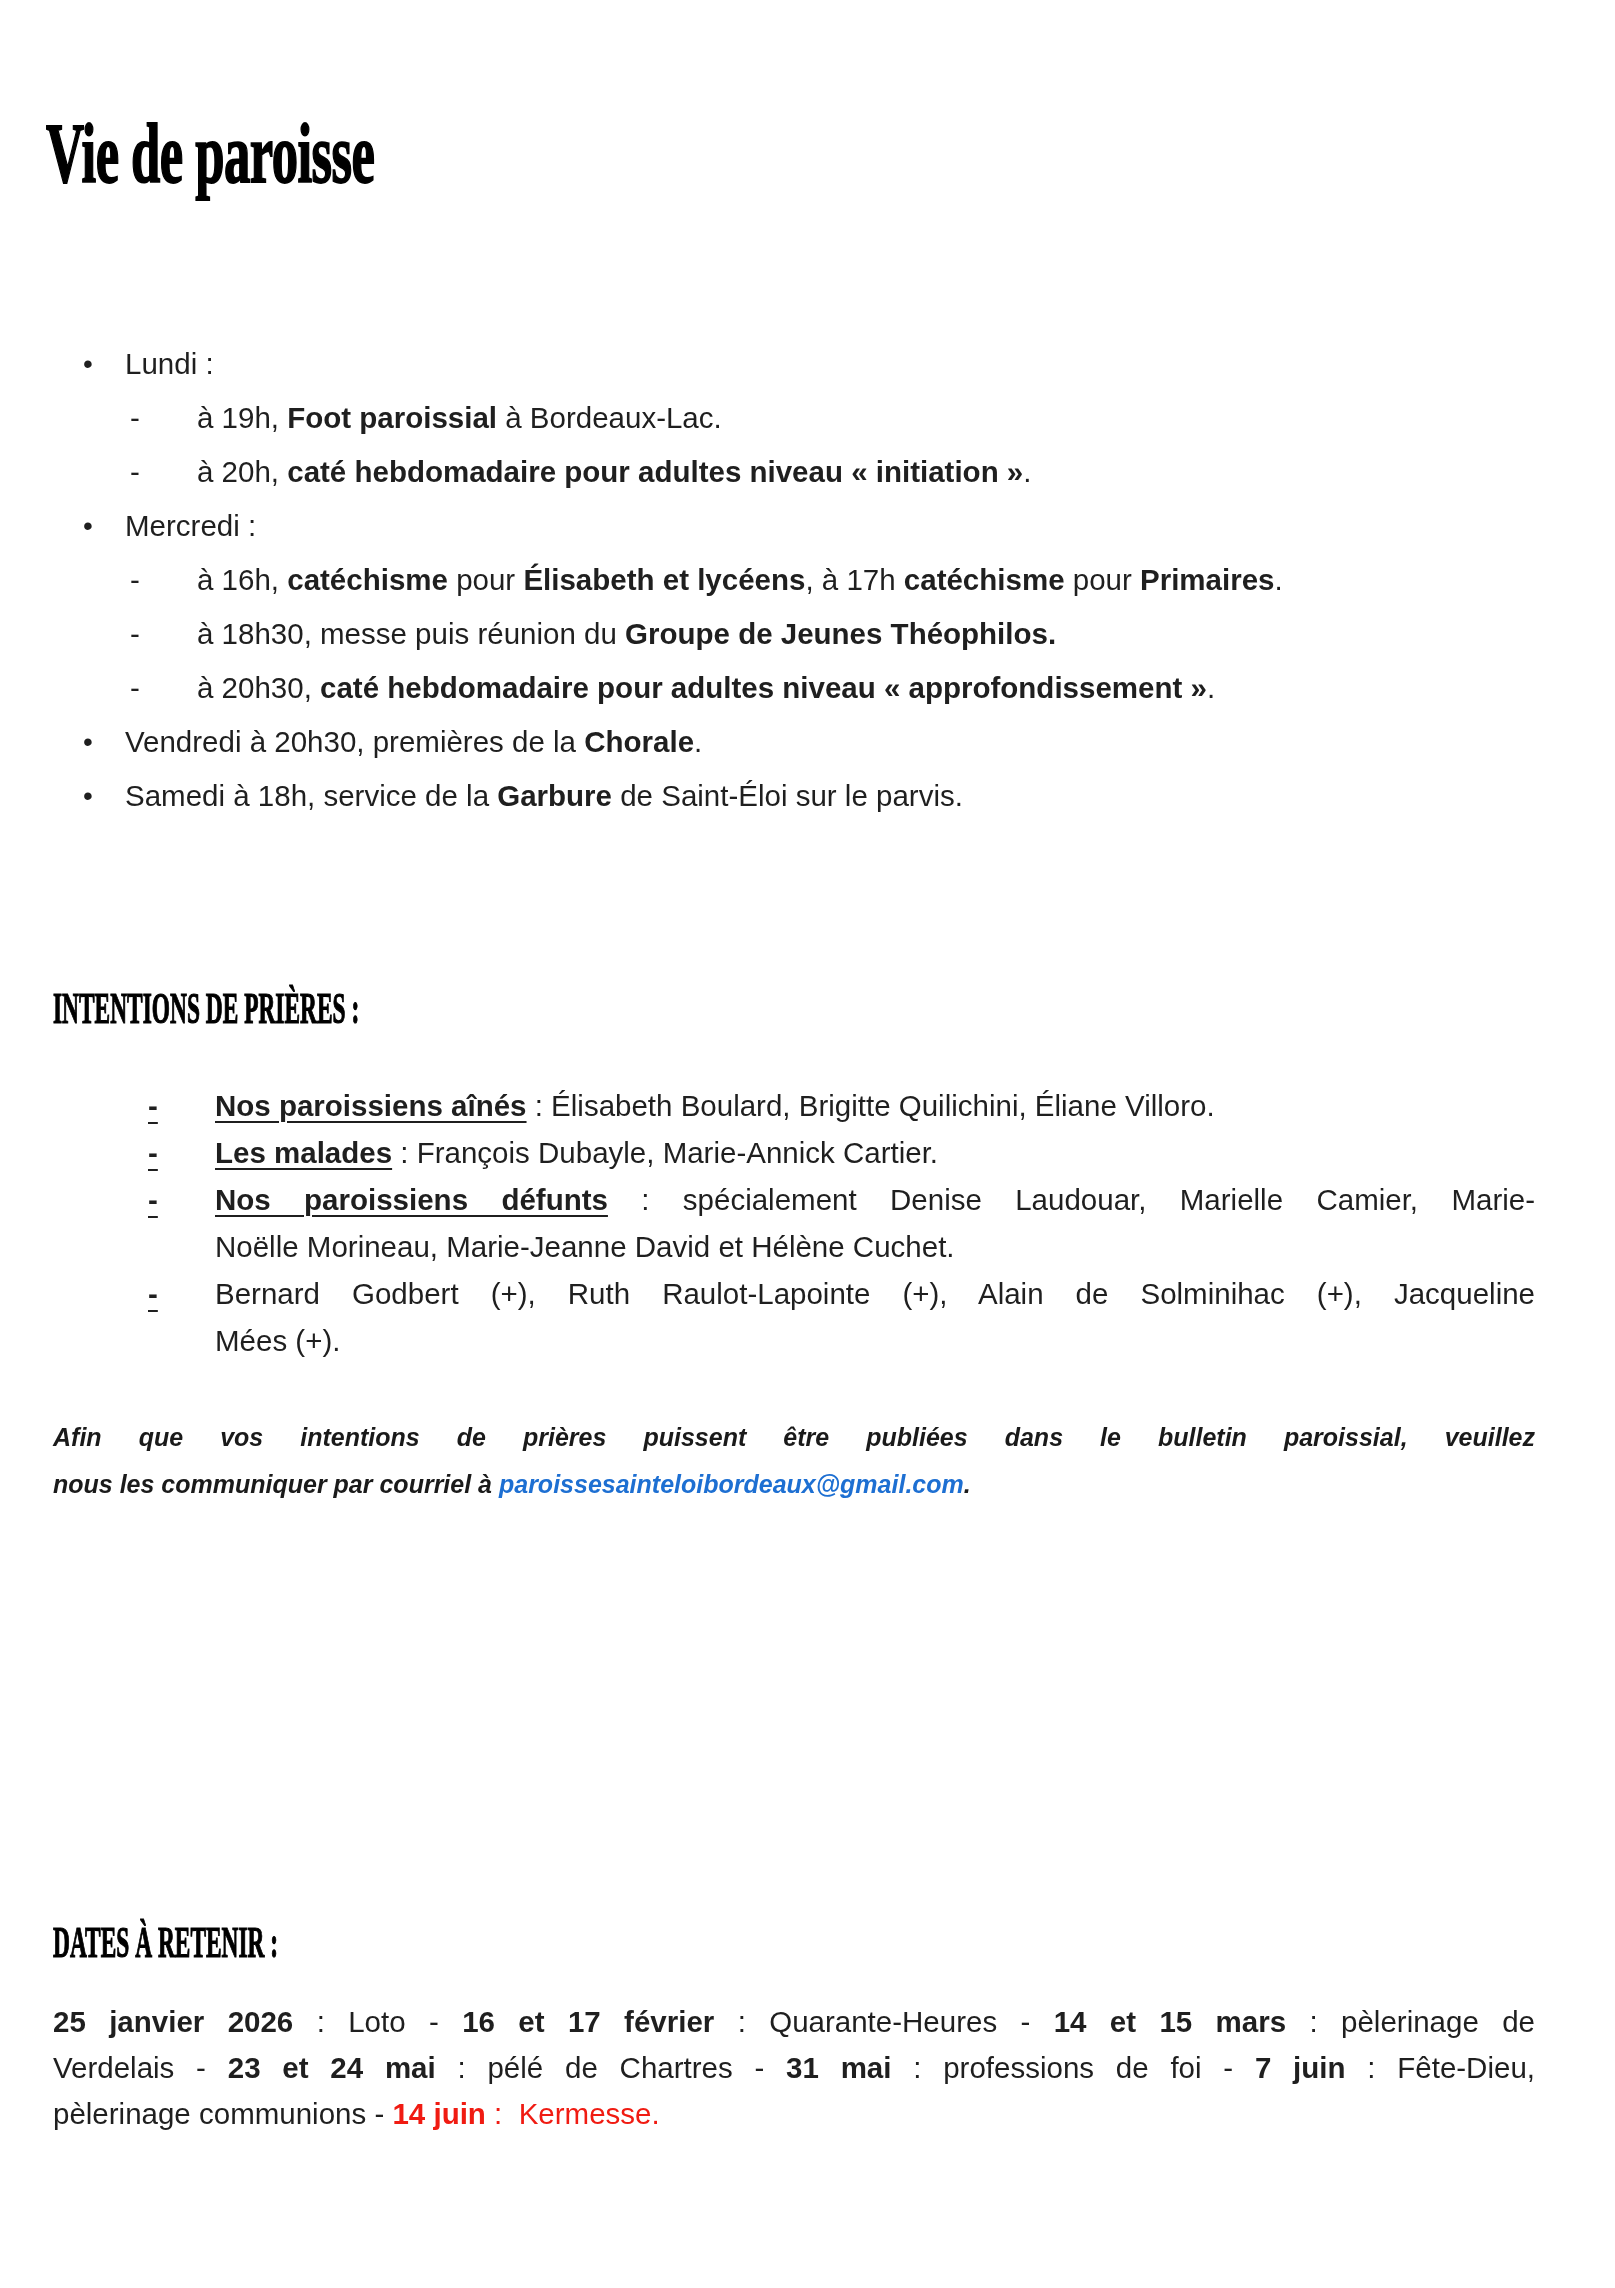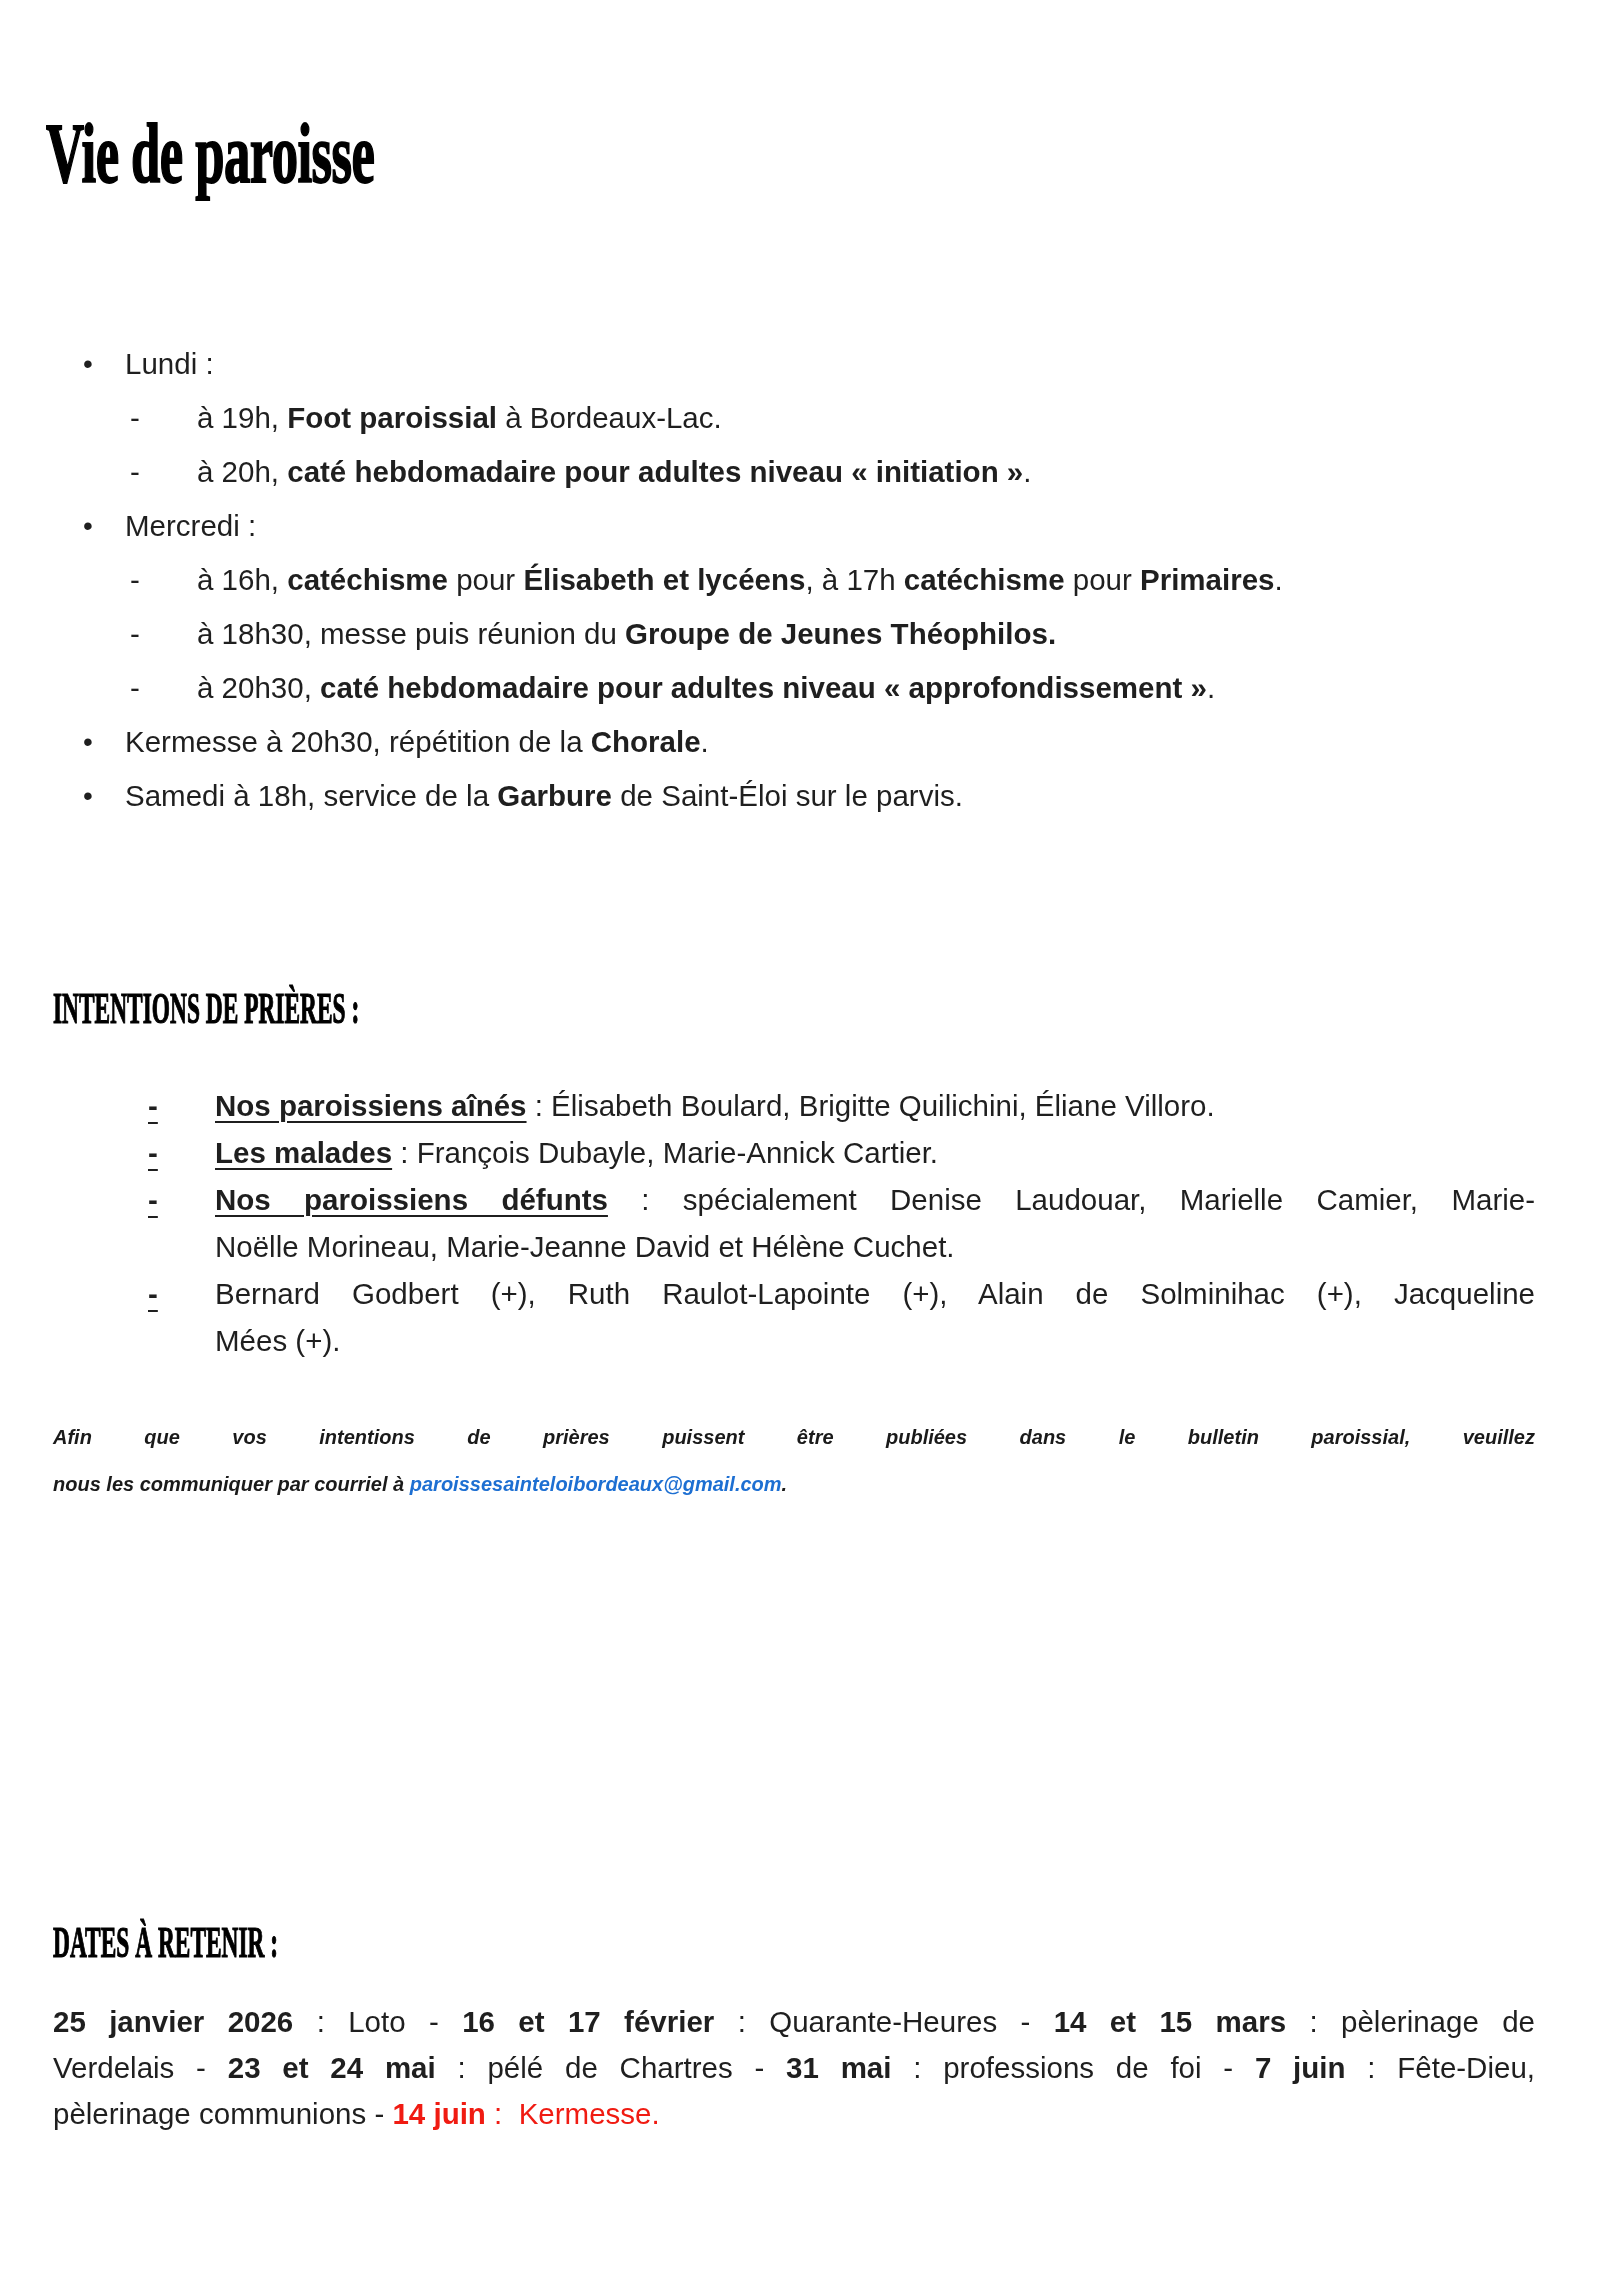--- a/index.html
+++ b/index.html
@@ -30,21 +30,21 @@
   .srow.lvl2{padding-left:144px;}
   .srow.lvl2 .mark{left:77px;}
 
   .intentions{position:absolute;left:53px;top:1082px;width:1482px;font-size:29.5px;}
   .irow{position:relative;line-height:47px;padding-left:162px;text-align:left;}
   .imark{
     position:absolute;left:95px;top:0;font-weight:bold;
     text-decoration:underline;text-decoration-thickness:2.3px;text-underline-offset:5.5px;
   }
   .note{
-    position:absolute;left:53px;top:1414px;width:1482px;font-size:20px;
+    position:absolute;left:53px;top:1414px;width:1482px;font-size:25px;
     font-weight:bold;font-style:italic;color:#1a1a1a;
   }
   .nrow{line-height:47px;}
   .dates{position:absolute;left:53px;top:1999px;width:1482px;font-size:29.5px;}
   .drow{line-height:46px;}
 
   .stretch{text-align:justify;text-align-last:justify;}
   .seg.b{font-weight:bold;}
   .seg.u{text-decoration:underline;text-decoration-thickness:2.3px;text-underline-offset:4.6px;}
   .seg.c-red{color:#f01b12;}
@@ -57,21 +57,21 @@
   <h1 class="title">Vie de paroisse</h1>
 
   <div class="schedule">
       <div class="srow lvl1"><span class="mark">•</span><span class="seg">Lundi :</span></div>
       <div class="srow lvl2"><span class="mark">-</span><span class="seg">à 19h, </span><span class="seg b">Foot paroissial</span><span class="seg"> à Bordeaux-Lac.</span></div>
       <div class="srow lvl2"><span class="mark">-</span><span class="seg">à 20h, </span><span class="seg b">caté hebdomadaire pour adultes niveau « initiation »</span><span class="seg">.</span></div>
       <div class="srow lvl1"><span class="mark">•</span><span class="seg">Mercredi :</span></div>
       <div class="srow lvl2"><span class="mark">-</span><span class="seg">à 16h, </span><span class="seg b">catéchisme</span><span class="seg"> pour </span><span class="seg b">Élisabeth et lycéens</span><span class="seg">, à 17h </span><span class="seg b">catéchisme</span><span class="seg"> pour </span><span class="seg b">Primaires</span><span class="seg">.</span></div>
       <div class="srow lvl2"><span class="mark">-</span><span class="seg">à 18h30, messe puis réunion du </span><span class="seg b">Groupe de Jeunes Théophilos.</span></div>
       <div class="srow lvl2"><span class="mark">-</span><span class="seg">à 20h30, </span><span class="seg b">caté hebdomadaire pour adultes niveau « approfondissement »</span><span class="seg">.</span></div>
-      <div class="srow lvl1"><span class="mark">•</span><span class="seg">Kermesse à 20h30, répétition de la </span><span class="seg b">Chorale</span><span class="seg">.</span></div>
+      <div class="srow lvl1"><span class="mark">•</span><span class="seg">Vendredi à 20h30, premières de la </span><span class="seg b">Chorale</span><span class="seg">.</span></div>
       <div class="srow lvl1"><span class="mark">•</span><span class="seg">Samedi à 18h, service de la </span><span class="seg b">Garbure</span><span class="seg"> de Saint-Éloi sur le parvis.</span></div>
     </div>
 
   <h2 class="h2" id="intentions-heading">INTENTIONS DE PRIÈRES :</h2>
   <div class="intentions">
       <div class="irow"><span class="imark">-</span><span class="seg b u">Nos paroissiens aînés</span><span class="seg"> : Élisabeth Boulard, Brigitte Quilichini, Éliane Villoro.</span></div>
       <div class="irow"><span class="imark">-</span><span class="seg b u">Les malades</span><span class="seg"> : François Dubayle, Marie-Annick Cartier.</span></div>
       <div class="irow stretch"><span class="imark">-</span><span class="seg b u">Nos paroissiens défunts</span><span class="seg"> : spécialement Denise Laudouar, Marielle Camier, Marie-</span></div>
       <div class="irow"><span class="seg">Noëlle Morineau, Marie-Jeanne David et Hélène Cuchet.</span></div>
       <div class="irow stretch"><span class="imark">-</span><span class="seg">Bernard Godbert (+), Ruth Raulot-Lapointe (+), Alain de Solminihac (+), Jacqueline</span></div>

